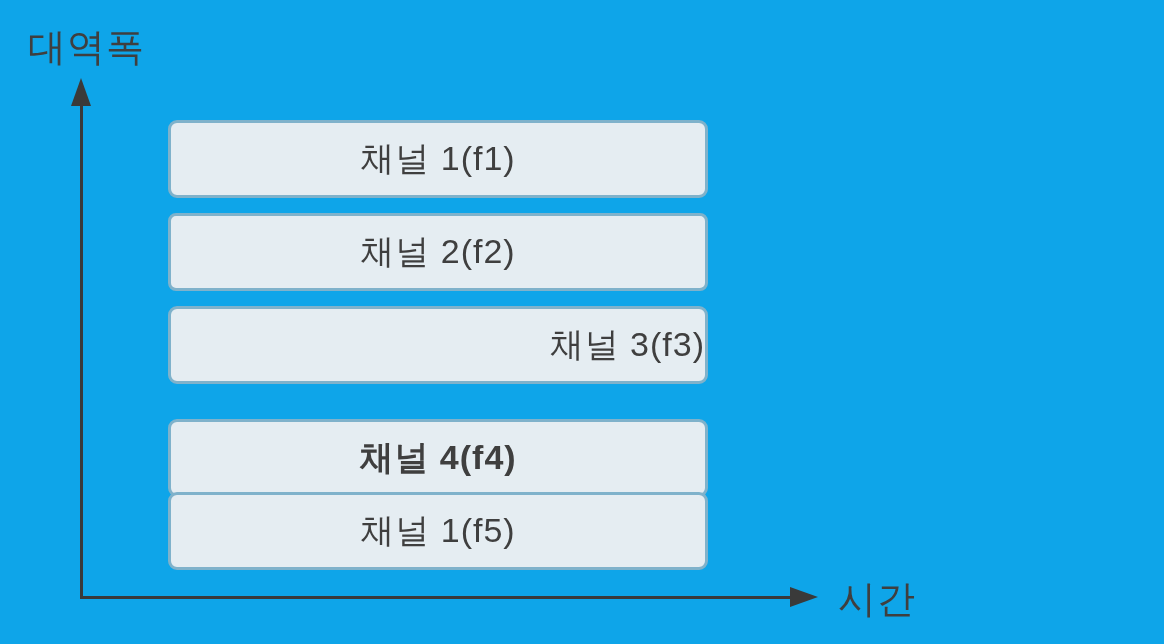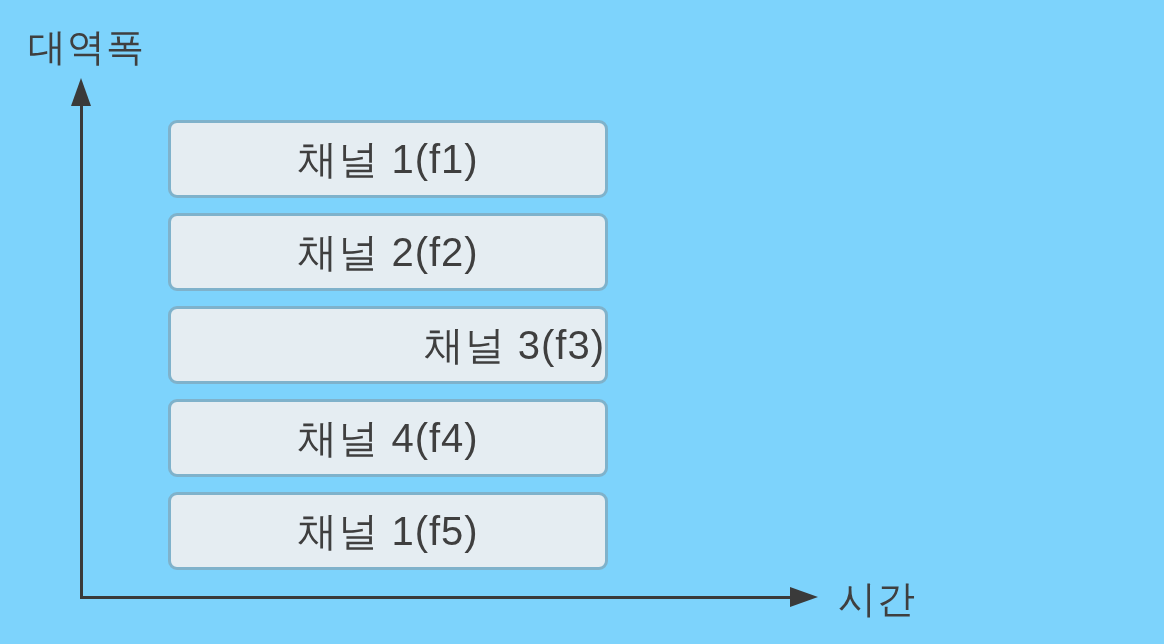--- a/index.html
+++ b/index.html
@@ -9,21 +9,21 @@
     --text: #3f3f3f;
   }
   * { margin: 0; padding: 0; box-sizing: border-box; }
   html, body { background: #ffffff; }
   body { font-family: "Liberation Sans", "DejaVu Sans", sans-serif; }
 
   .canvas {
     position: relative;
     width: 1164px;
     height: 644px;
-    background: #7dd3fc;
+    background: #0ea5e9;
     overflow: hidden;
   }
 
   
   .axis-label {
     position: absolute;
     color: var(--text);
     font-size: 38px;
     font-weight: 500;
     letter-spacing: 1px;
@@ -67,37 +67,37 @@
     width: 0; height: 0;
     border-top: 10px solid transparent;
     border-bottom: 10px solid transparent;
     border-left: 28px solid var(--axis);
   }
 
   
   .channel-box {
     position: absolute;
     left: 168px;
-    width: 440px;
+    width: 540px;
     height: 78px;
     background: var(--box-fill);
     border: 3px solid var(--box-border);
     border-radius: 9px;
     display: flex;
     align-items: center;
     justify-content: center;
     color: var(--text);
-    font-size: 40px;
+    font-size: 34px;
     font-weight: 500;
     letter-spacing: 1px;
   }
   .ch-0 { top: 120px; }
-  .ch-1 { top: 213px; }
+  .ch-1 { top: 213px; border-radius: 8px; }
   .ch-2 { top: 306px; justify-content: flex-end; }
-  .ch-3 { top: 399px; }
+  .ch-3 { top: 419px; font-weight: bold; }
   .ch-4 { top: 492px; }
 </style>
 </head>
 <body>
 
 <div class="canvas">
 
   <div class="axis-label y-label">대역폭</div>
 
   <div class="y-axis-arrow"></div>

